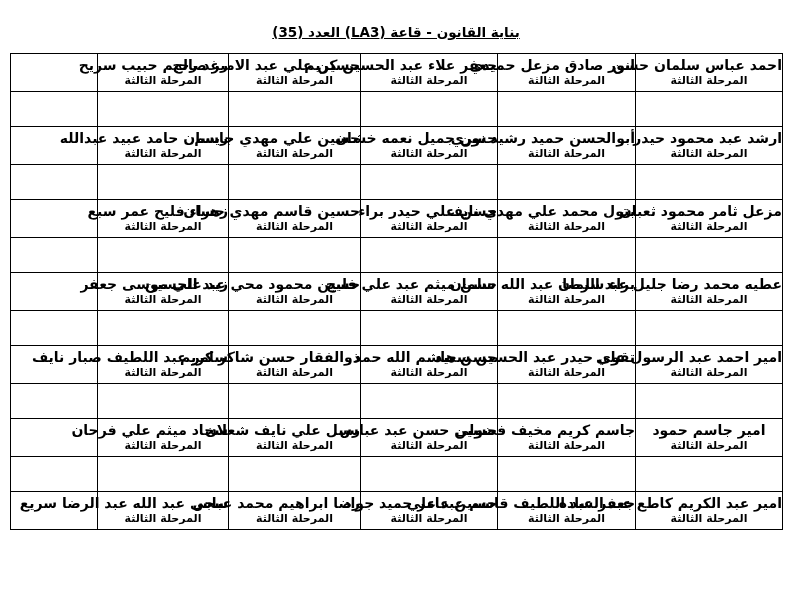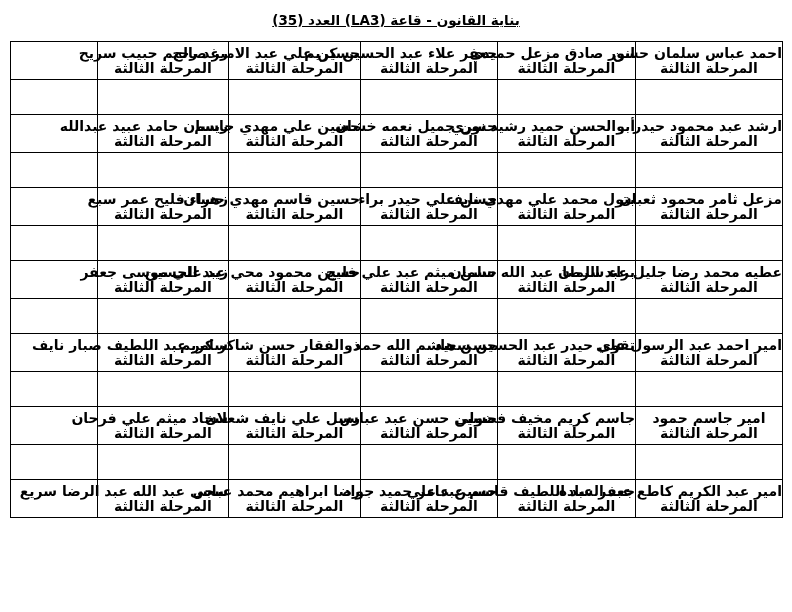--- a/index.html
+++ b/index.html
@@ -10,21 +10,21 @@
   .page {
     position: relative;
     width: 792px;
     height: 612px;
     background: #ffffff;
     overflow: hidden;
     font-family: "DejaVu Sans", sans-serif;
     color: #000000;
   }
   .title {
-    margin-top: 12px;
+    margin-top: 24px;
     text-align: center;
     direction: rtl;
     font-size: 13.5px;
     font-weight: bold;
     text-decoration: underline;
     color: #000000;
   }
   table.seating {
     direction: rtl;
     border-collapse: collapse;
@@ -41,21 +41,21 @@
   tr.name-row td { height: 37px; }
   tr.spacer-row td { height: 34px; }
   .student-name {
     font-size: 14px;
     font-weight: bold;
     line-height: 15px;
     white-space: nowrap;
     direction: rtl;
   }
   .stage {
-    font-size: 14px;
+    font-size: 11px;
     font-weight: bold;
     line-height: 15px;
     direction: rtl;
   }
 </style>
 </head>
 <body>
 
 <div class="page">
   <div class="title">بناية القانون - قاعة (LA3) العدد (35)</div>

